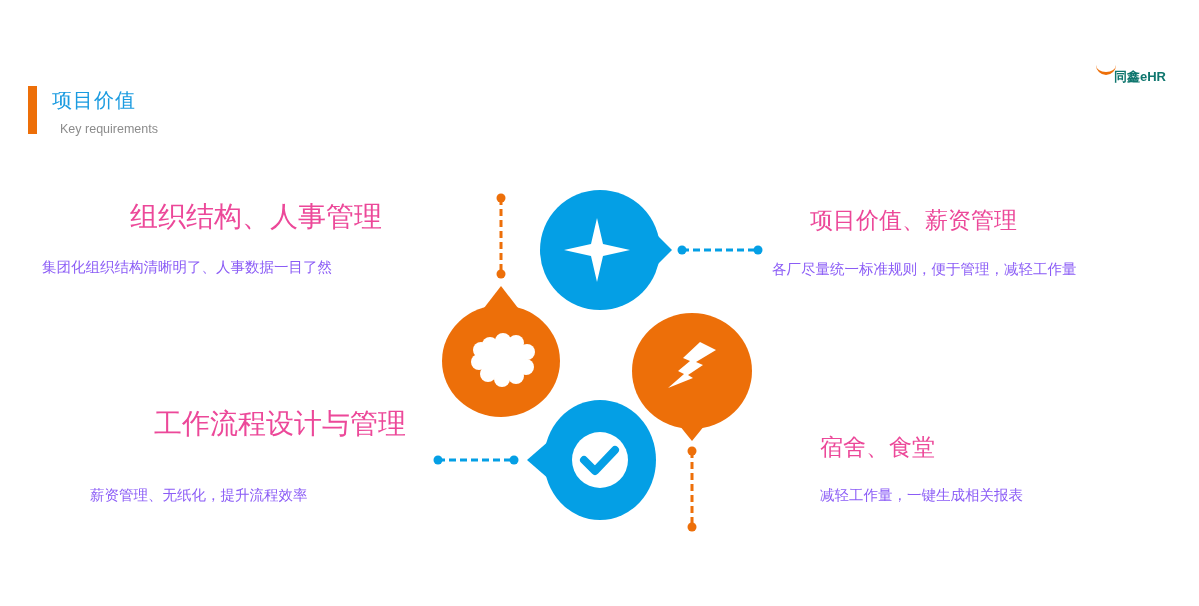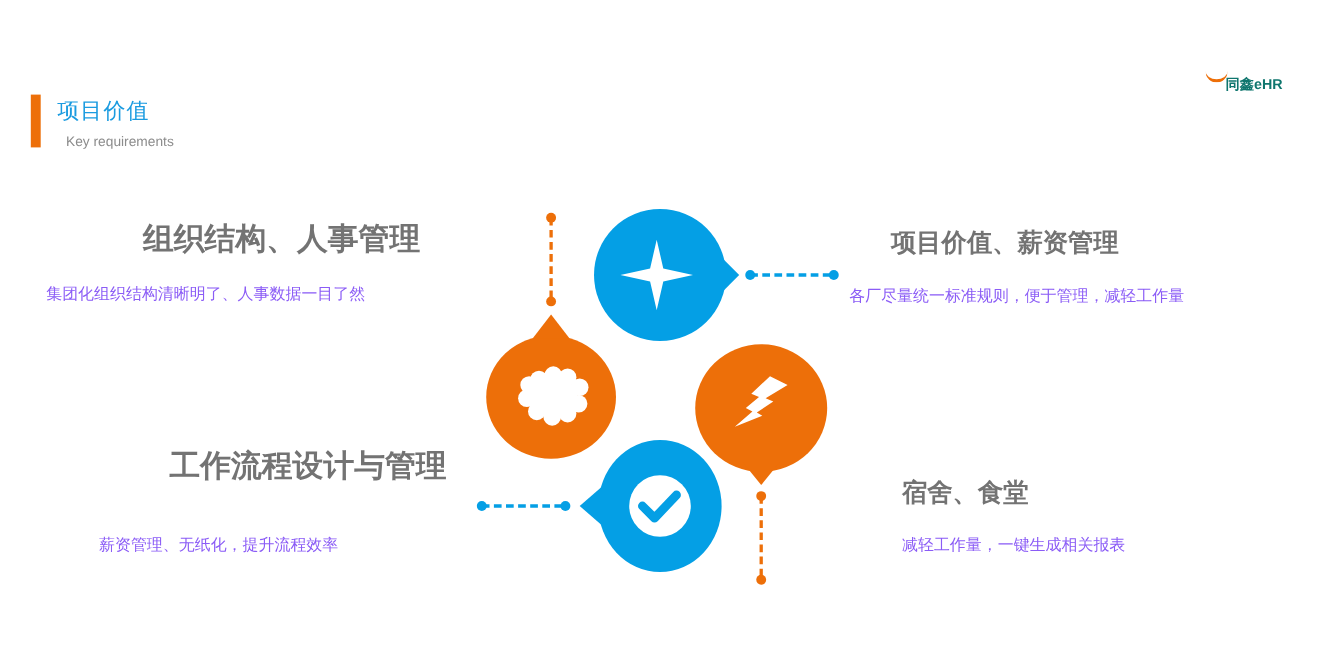--- a/index.html
+++ b/index.html
@@ -8,21 +8,21 @@
   .accent-bar { position: absolute; left: 28px; top: 86px; width: 9px; height: 48px; background: #ED6F09; }
   .title-cn { position: absolute; left: 52px; top: 82px; font-size: 20px; color: #1A9BE0; letter-spacing: 1px; line-height: 36px; }
   .title-en { position: absolute; left: 60px; top: 122px; font-size: 12.5px; color: #8c8c8c; font-family: "Liberation Sans", sans-serif; }
 
   .logo { position: absolute; left: 1038px; top: 30px; width: 145px; height: 56px; }
   .logo-text { position: absolute; left: 0; top: 0; font-family: "Liberation Sans", sans-serif; font-weight: bold;
                font-size: 29px; color: #1A9BE0; letter-spacing: -0.5px; line-height: 36px; }
   .logo-smile { position: absolute; left: 58px; top: 34px; width: 20px; height: 8px; border-bottom: 3px solid #ED6F09; border-radius: 0 0 12px 12px; }
   .logo-sub { position: absolute; left: 76px; top: 38px; font-size: 13px; color: #0f766e; font-family: "Liberation Sans", sans-serif; font-weight: bold; }
 
-  .h { position: absolute; font-weight: bold; color: #737373; white-space: nowrap; }
+  .h { position: absolute; font-weight: normal; color: #ec4899; white-space: nowrap; }
   .d { position: absolute; color: #8b5cf6; font-size: 14.5px; white-space: nowrap; }
 
   .h1 { left: 130px; top: 198px; font-size: 28px; }
   .d1 { left: 42px; top: 258px; }
   .h2 { left: 810px; top: 205px; font-size: 23px; }
   .d2 { left: 772px; top: 260px; }
   .h3 { left: 126px; top: 405px; font-size: 28px; margin-left: 28px; }
   .d3 { left: 90px; top: 486px; }
   .h4 { left: 820px; top: 432px; font-size: 23px; text-align: center; }
   .d4 { left: 820px; top: 486px; }

